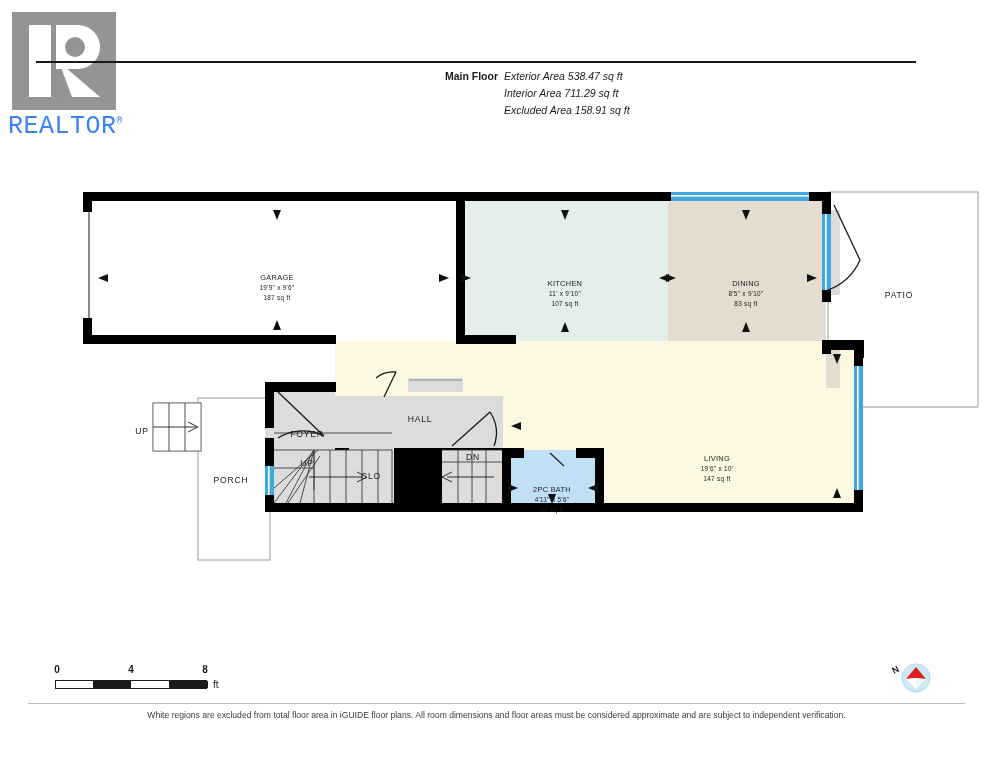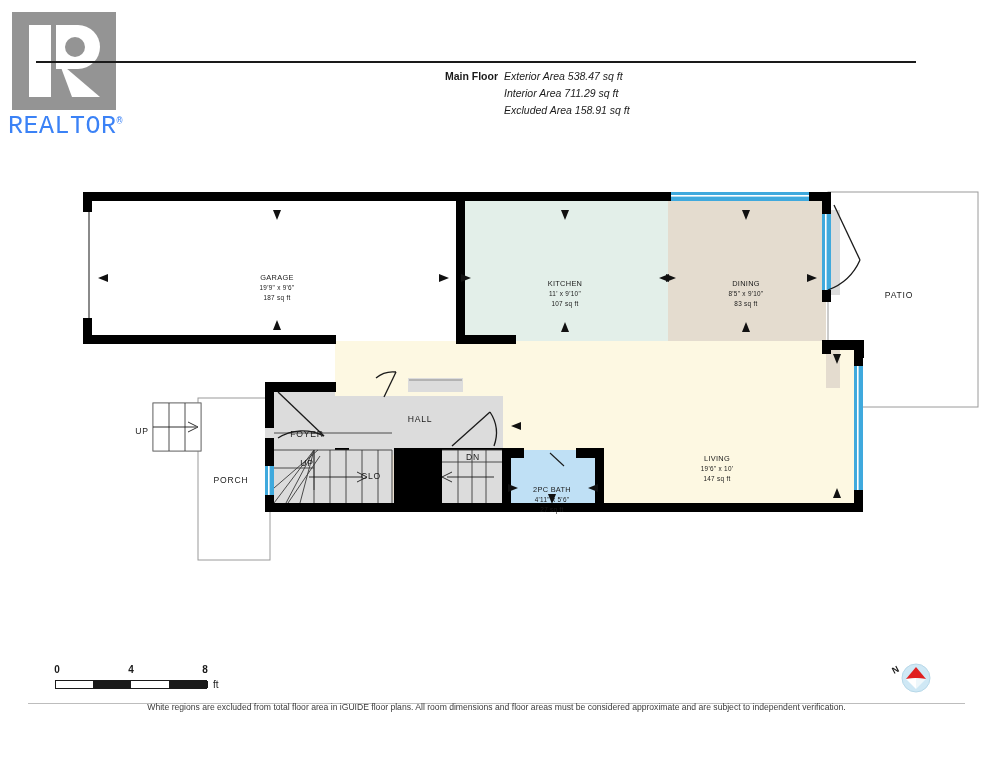--- a/index.html
+++ b/index.html
@@ -153,21 +153,21 @@
     width: 60px; height: 40px;
   }
   #footer-rule {
     position: absolute;
     left: 28px; top: 53px;
     width: 937px; height: 1px;
     background: #bdbdbd;
   }
   #disclaimer {
     position: absolute;
-    left: 0; top: 52px;
+    left: 0; top: 60px;
     width: 993px;
     text-align: center;
     font-size: 8.6px;
     color: #3a3a3a;
   }
 </style>
 </head>
 <body>
 
 <div id="header">

